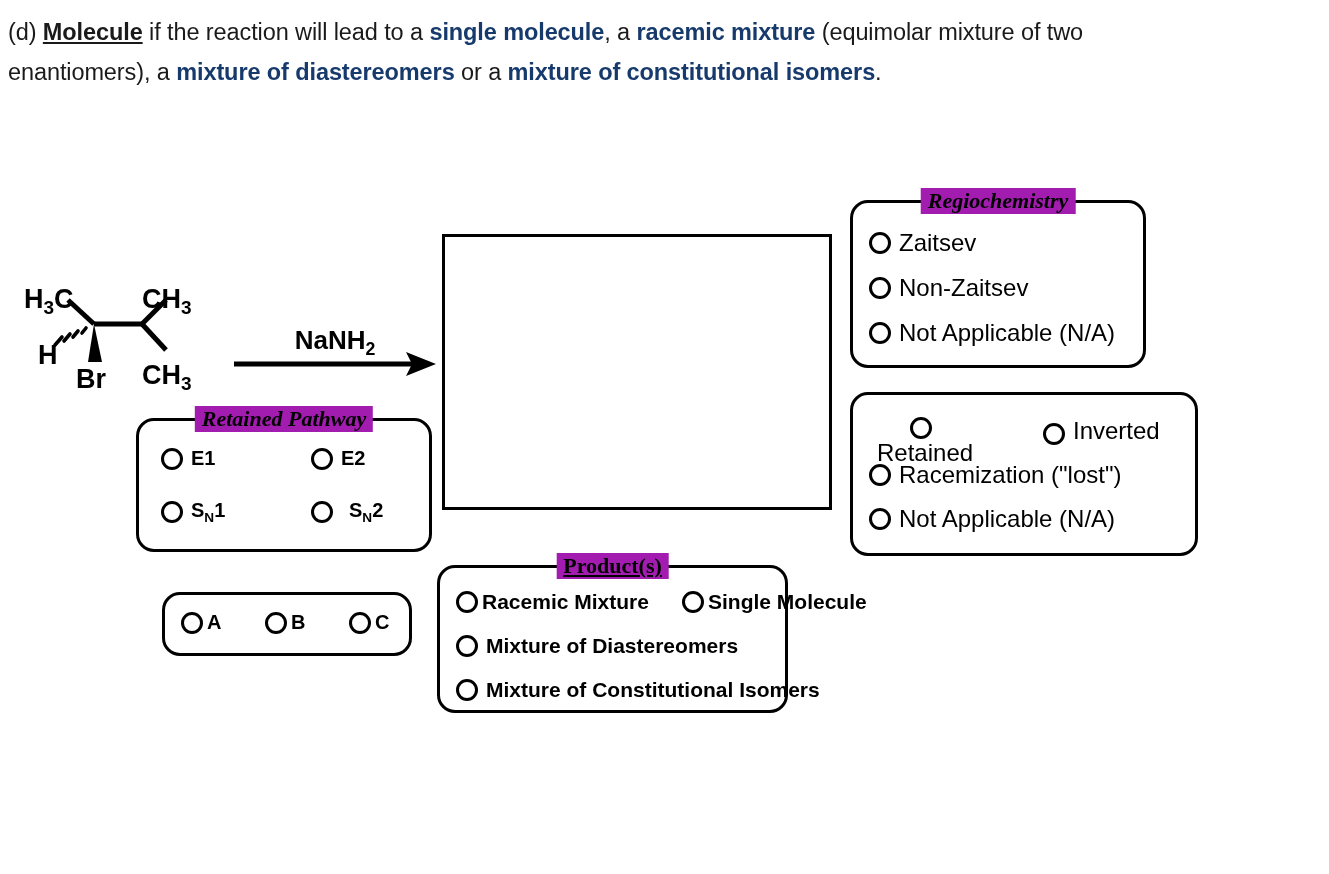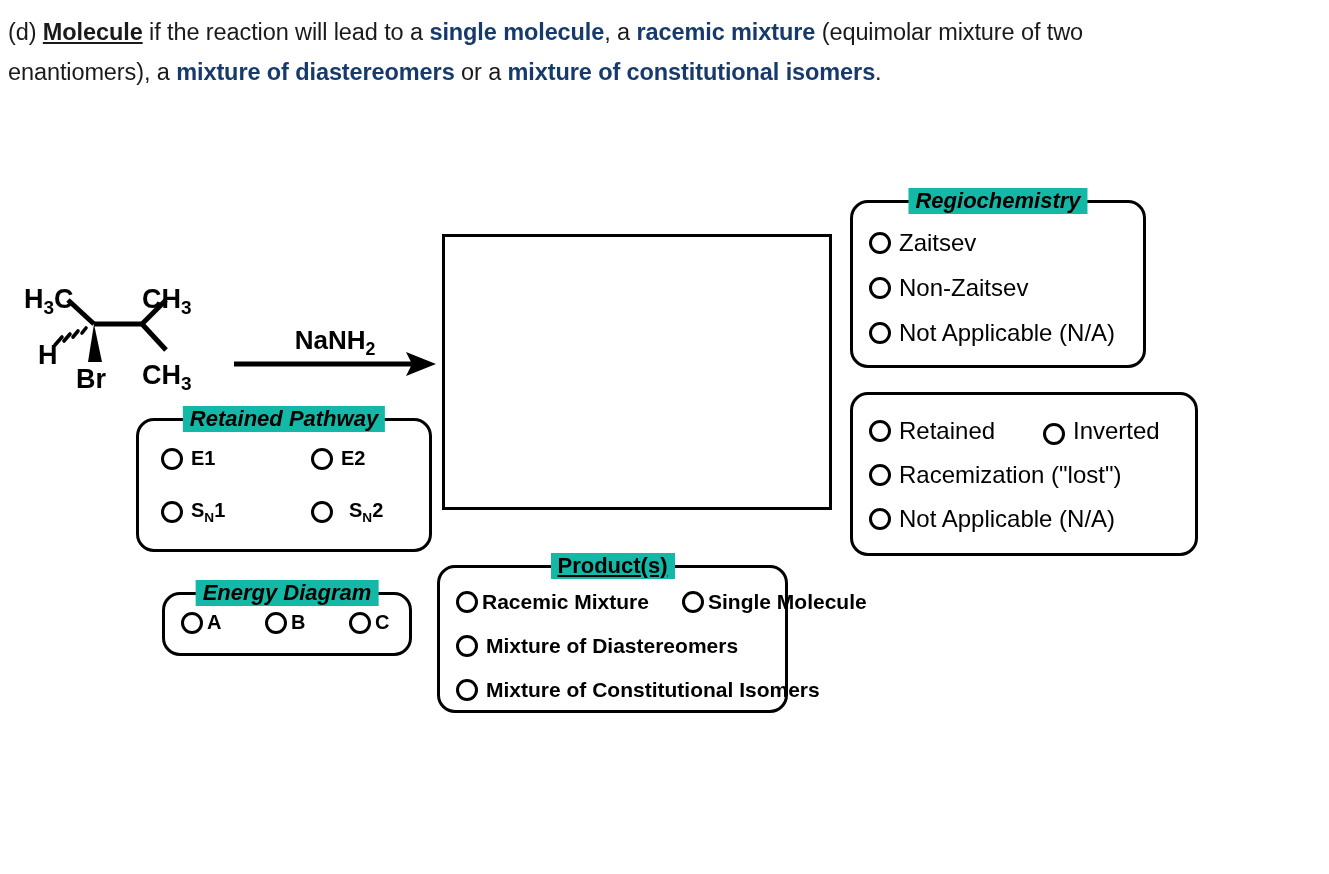--- a/index.html
+++ b/index.html
@@ -33,27 +33,28 @@
   
   .fbox {
     position: absolute;
     border: 3.5px solid #000;
     border-radius: 18px;
     box-sizing: border-box;
   }
   .flegend {
     position: absolute;
     top: -15px;
-    background: #14b8a6;
+    background: #a21caf;
     padding: 0 7px;
     font-style: italic;
     font-weight: bold;
     font-size: 22px;
     white-space: nowrap;
     line-height: 26px;
+    font-family: Liberation Serif, serif;
   }
   .flegend.plain { font-style: normal; text-decoration: underline; }
 
   .opt {
     position: absolute;
     display: flex;
     align-items: center;
     white-space: nowrap;
   }
   .radio {
@@ -166,21 +167,21 @@
     <span class="radio"></span>
     <span class="olabel t-reg">Non-Zaitsev</span>
   </div>
   <div class="opt" style="left:16px; top:116px;">
     <span class="radio"></span>
     <span class="olabel t-reg">Not Applicable (N/A)</span>
   </div>
 </div>
 
 <div class="fbox" id="box-stereo" style="left:850px; top:392px; width:348px; height:164px;">
-  <div class="opt" style="left:16px; top:22px;">
+  <div class="opt" style="left:16px; top:22px;flex-direction:column;">
     <span class="radio"></span>
     <span class="olabel t-reg">Retained</span>
   </div>
   <div class="opt" style="left:190px; top:22px;align-items:flex-end;">
     <span class="radio"></span>
     <span class="olabel t-reg">Inverted</span>
   </div>
   <div class="opt" style="left:16px; top:66px;">
     <span class="radio"></span>
     <span class="olabel t-reg">Racemization ("lost")</span>
@@ -205,21 +206,20 @@
     <span class="radio"></span>
     <span class="olabel t-bold">S<sub>N</sub>1</span>
   </div>
   <div class="opt" style="left:172px; top:78px;gap:8px;">
     <span class="radio"></span>
     <span class="olabel t-bold">S<sub>N</sub>2</span>
   </div>
 </div>
 
 <div class="fbox" id="box-energy" style="left:162px; top:592px; width:250px; height:64px;">
-  <div class="flegend" style="left:50%; transform:translateX(-50%);">Energy Diagram</div>
   <div class="opt" style="left:16px; top:16px;">
     <span class="radio"></span>
     <span class="olabel t-bold t-prod-tight">A</span>
   </div>
   <div class="opt" style="left:100px; top:16px;">
     <span class="radio"></span>
     <span class="olabel t-bold t-prod-tight">B</span>
   </div>
   <div class="opt" style="left:184px; top:16px;">
     <span class="radio"></span>

